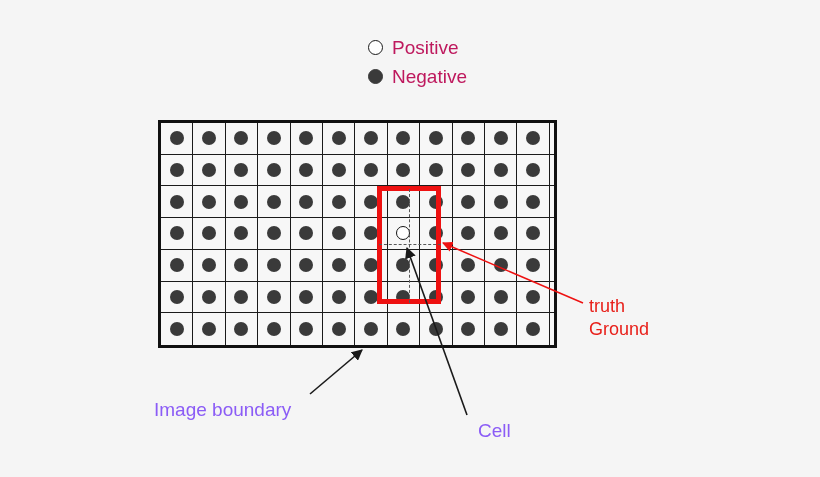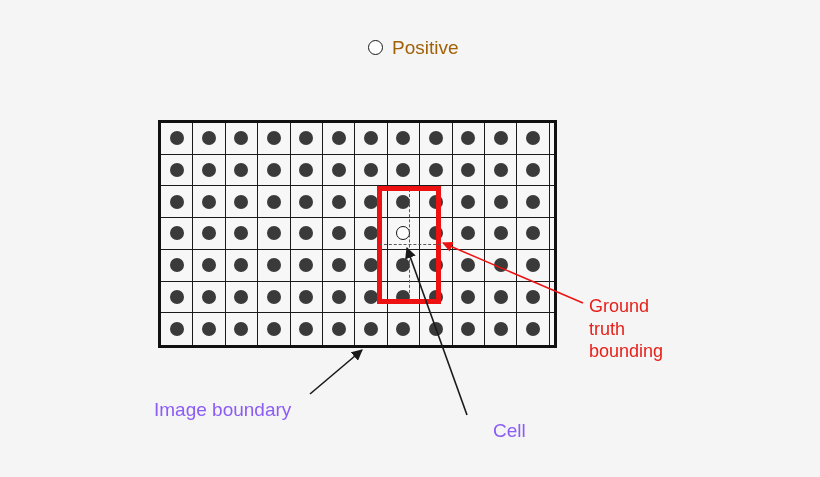--- a/index.html
+++ b/index.html
@@ -54,21 +54,21 @@
   .legend-marker.open {
     background: #ffffff;
     border: 1.6px solid #1a1a1a;
   }
   .legend-marker.filled {
     background: #3a3a3a;
     border: 1.4px solid #3a3a3a;
   }
   .legend-label {
     font-size: 19px;
-    color: #a16207;
+    color: #be185d;
     line-height: 1;
     white-space: nowrap;
   }
 
   
   #grid-wrap {
     position: absolute;
     left: 158px;
     top: 120px;
     width: 399px;
@@ -140,40 +140,44 @@
 
   
   .anno {
     position: absolute;
     font-size: 19px;
     color: #8b5cf6;
     line-height: 1;
     white-space: nowrap;
   }
   #label-image-boundary { left: 154px; top: 400px; }
-  #label-cell { left: 493px; top: 421px; }
+  #label-cell { left: 478px; top: 421px; }
   #label-gt {
     position: absolute;
     left: 589px;
     top: 295px;
     font-size: 18px;
     color: #e8201a;
     line-height: 22.5px;
     white-space: nowrap;
   }
 </style>
 </head>
 <body>
 
 <div id="stage">
 
   <div class="legend">
     <div class="legend-row">
       <span class="legend-marker open"></span>
       <span class="legend-label">Positive</span>
+    </div>
+    <div class="legend-row">
+      <span class="legend-marker filled"></span>
+      <span class="legend-label">Negative</span>
     </div>
   </div>
 
   <div id="grid-wrap">
     <div id="grid" style="grid-template-columns: repeat(12, 32.4px) 1fr; grid-template-rows: repeat(7, 1fr);">
         <div class="cell">
           <span class="dot"></span>
         </div>
         <div class="cell">
           <span class="dot"></span>
@@ -449,18 +453,17 @@
       </marker>
     </defs>
     <line x1="310" y1="394" x2="362" y2="350" stroke="#1a1a1a" stroke-width="1.6" marker-end="url(#arrow-black)"></line>
     <line x1="467" y1="415" x2="407" y2="248" stroke="#1a1a1a" stroke-width="1.6" marker-end="url(#arrow-black)"></line>
     <line x1="583" y1="303" x2="443" y2="243" stroke="#ee1111" stroke-width="1.5" marker-end="url(#arrow-red)"></line>
   </svg>
 
   <div class="anno" id="label-image-boundary">Image boundary</div>
   <div class="anno" id="label-cell">Cell</div>
   <div id="label-gt">
+    <div>truth</div>
     <div>Ground</div>
-    <div>truth</div>
-    <div>bounding</div>
   </div>
 
 </div>
 
 </body></html>

